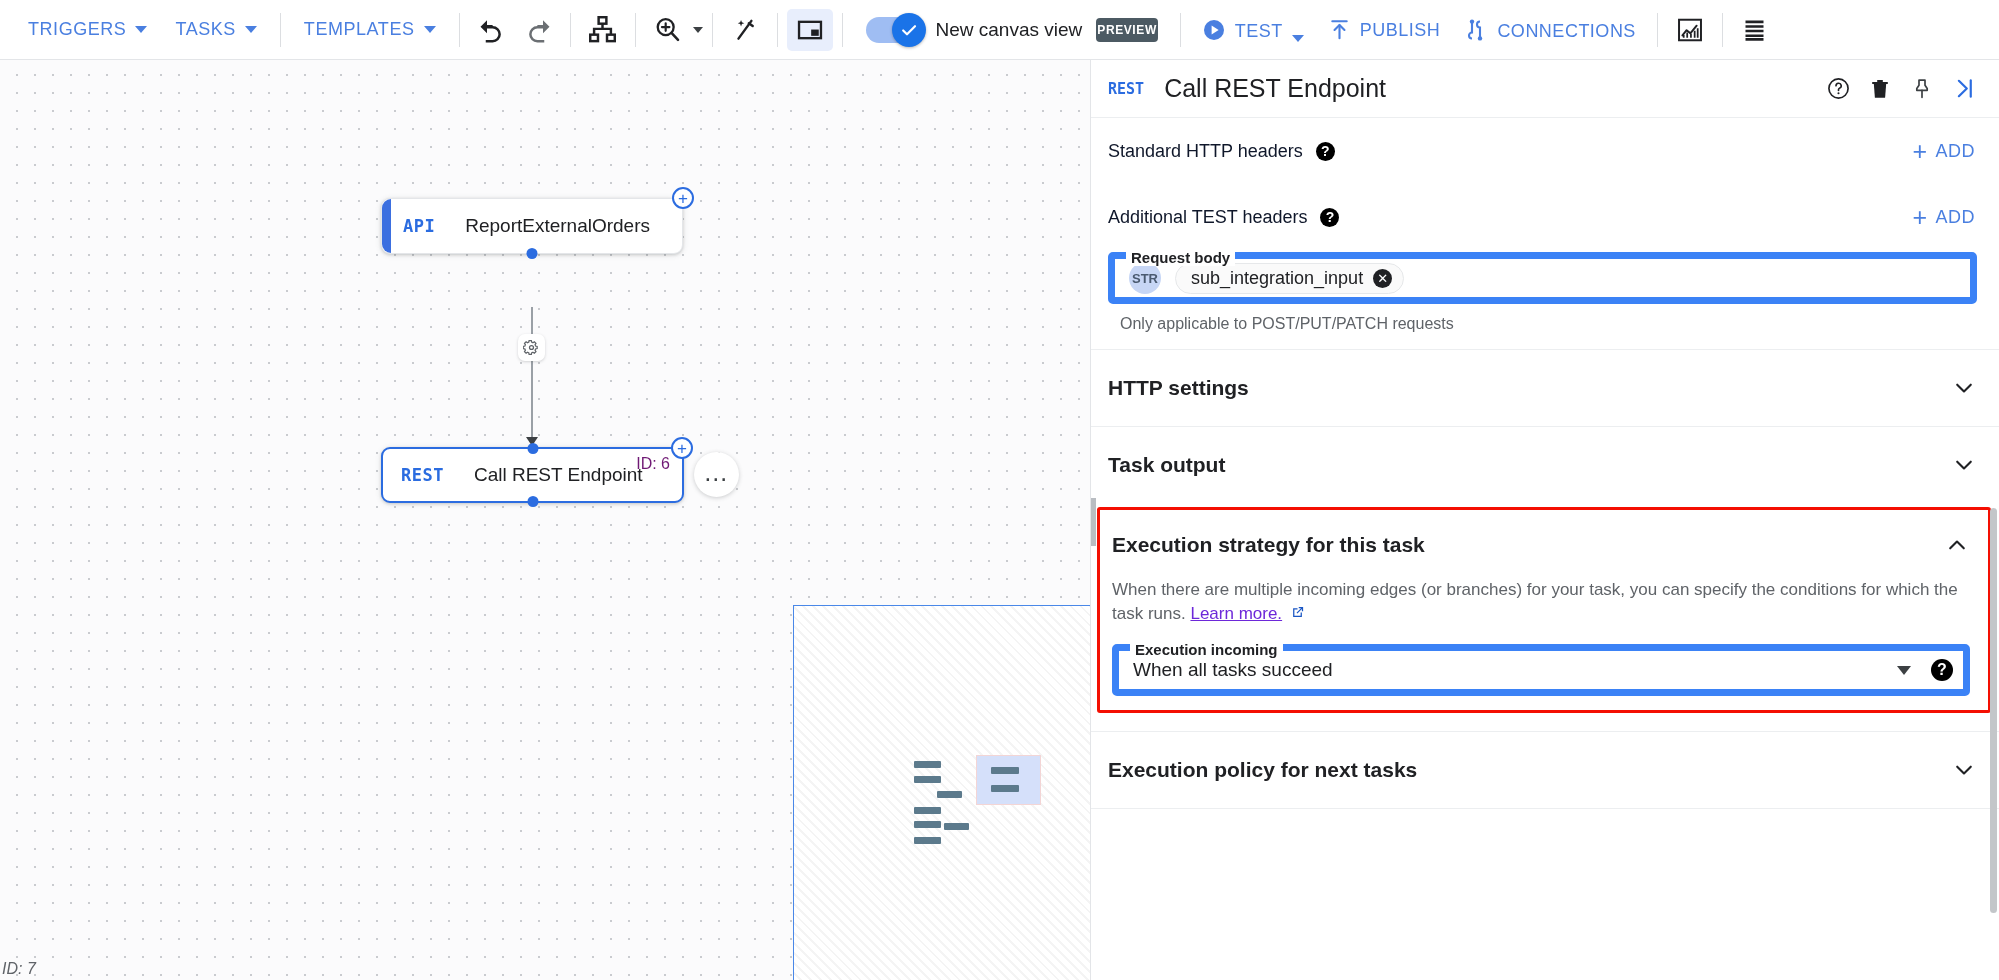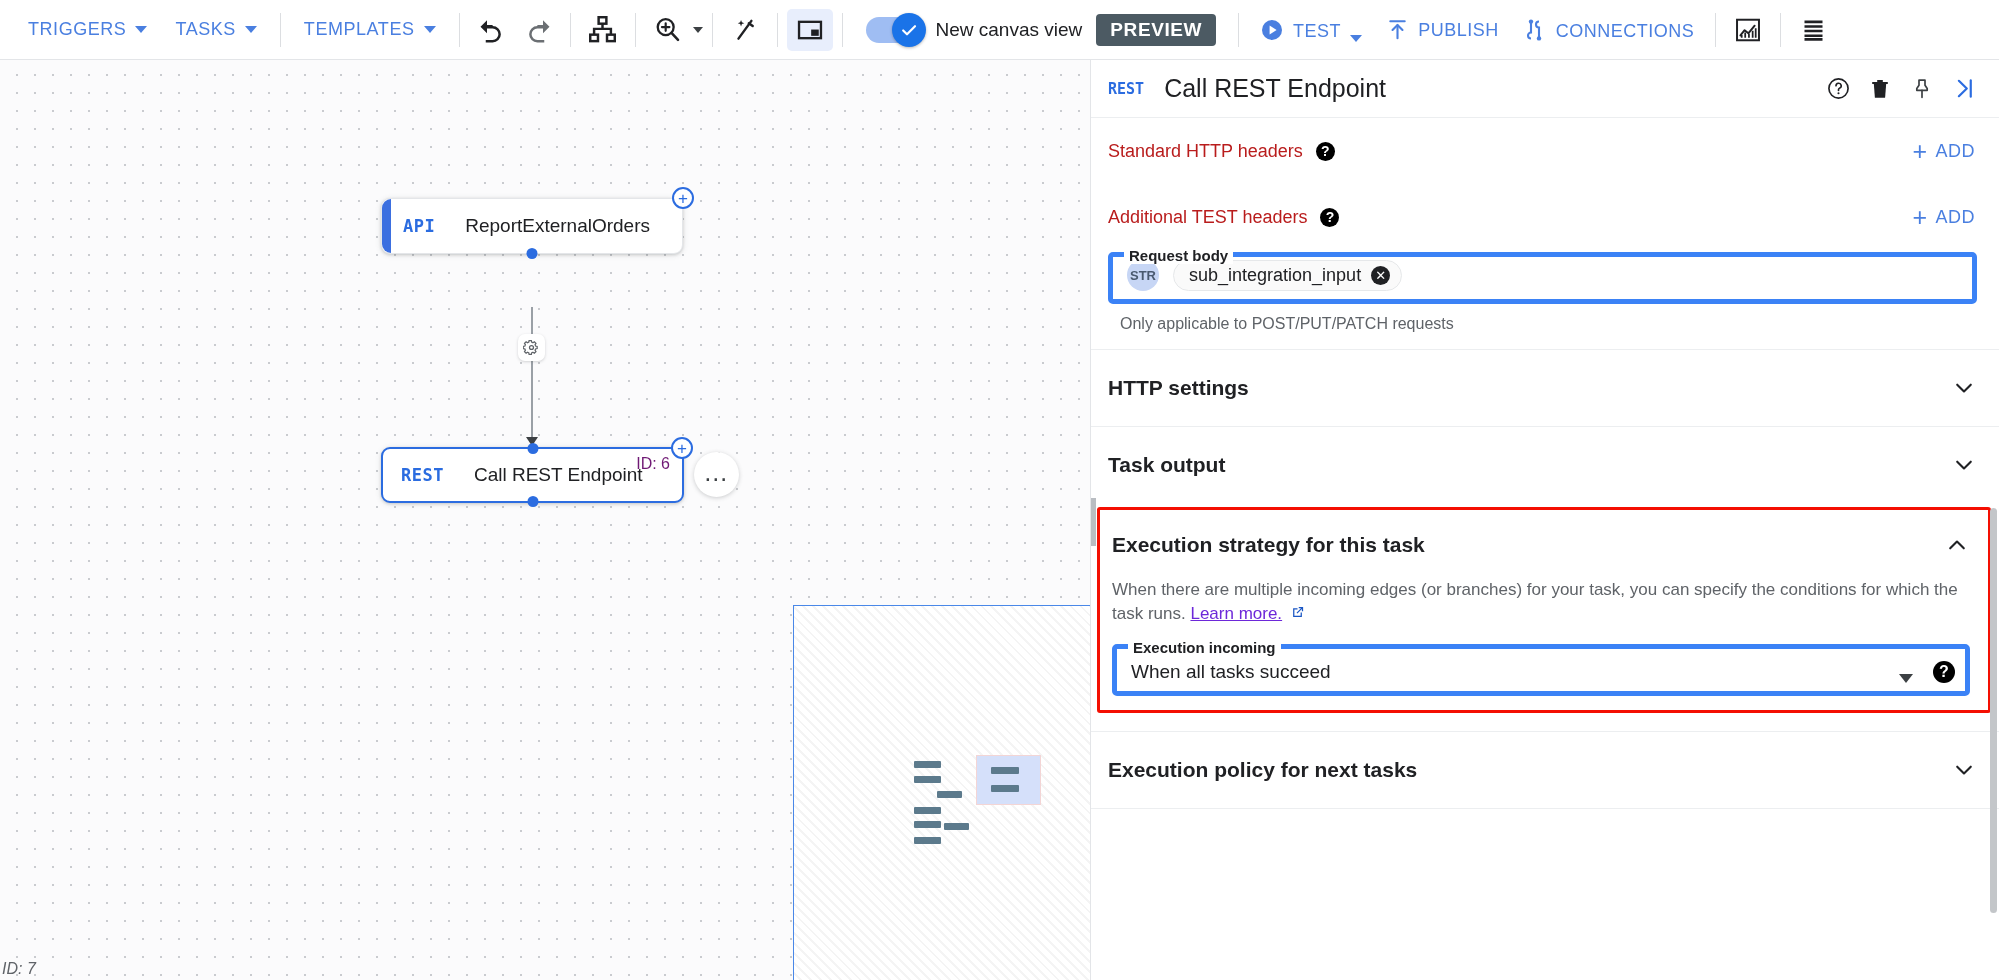--- a/index.html
+++ b/index.html
@@ -56,22 +56,22 @@
     position: absolute; right: -4px; top: -4px;
     width: 34px; height: 34px; border-radius: 50%;
     background: #1a73e8; display: flex;
     align-items: center; justify-content: center;
     box-shadow: 0 1px 3px rgba(0,0,0,.28);
   }
   .toggle .knob svg { display:block; }
   .canvas-label { font-size: 19px; color: #202124; white-space: nowrap; }
   .preview-badge {
     background: #4c5a63; color: #ffffff;
-    font-size: 19px; font-weight: 600; letter-spacing: .6px;
-    padding: 5px 14px; border-radius: 4px; white-space: nowrap;
+    font-size: 12px; font-weight: 600; letter-spacing: .6px;
+    padding: 5px 1px; border-radius: 4px; white-space: nowrap;
   }
 
   .tb-action {
     display: flex; align-items: flex-end; gap: 9px;
     color: #4a7fe0; font-size: 18px; font-weight: 500;
     letter-spacing: .5px; padding: 6px 12px; cursor: pointer;
     white-space: nowrap;
   }
 
   
@@ -214,41 +214,41 @@
   }
   .left-marker {
     position: absolute; left: 0; top: 380px;
     width: 5px; height: 48px; background: #b9bdc2;
   }
 
   .row {
     display: flex; align-items: center;
     padding: 0 24px 0 17px; height: 66px;
   }
-  .row-label { font-size: 18px; color: #b91c1c; }
+  .row-label { font-size: 18px; color: #0f172a; }
   .help-dot {
     width: 19px; height: 19px; border-radius: 50%;
     background: #000000; color: #ffffff;
     font-size: 14px; font-weight: 700;
     display: flex; align-items: center; justify-content: center;
     margin-left: 13px; cursor: pointer; flex: none;
   }
   .row .sp { flex: 1 1 auto; }
   .add-btn {
     display: flex; align-items: center; gap: 8px;
     color: #4a7fe0; font-size: 18px; font-weight: 500;
     letter-spacing: .5px; cursor: pointer;
   }
   .add-plus { font-size: 25px; line-height: 1; font-weight: 400; }
 
   .field-wrap { padding: 0 22px 0 17px; margin-top: 2px; }
   .outlined {
-    position: relative; border: 5px solid #3b82f6;
+    position: relative; border: 7px solid #3b82f6;
     border-radius: 5px; height: 52px;
-    display: flex; align-items: flex-end; padding: 8px 14px;
+    display: flex; align-items: center; padding: 16px 14px;
   }
   .outlined > .legend {
     position: absolute; top: -10px; left: 11px;
     background: #ffffff; padding: 0 5px;
     font-size: 15px; font-weight: 700; color: #202124;
     white-space: nowrap;
   }
   .str-chip {
     width: 32px; height: 32px; border-radius: 50%;
     background: #c7d6f5; color: #4a5a70;

